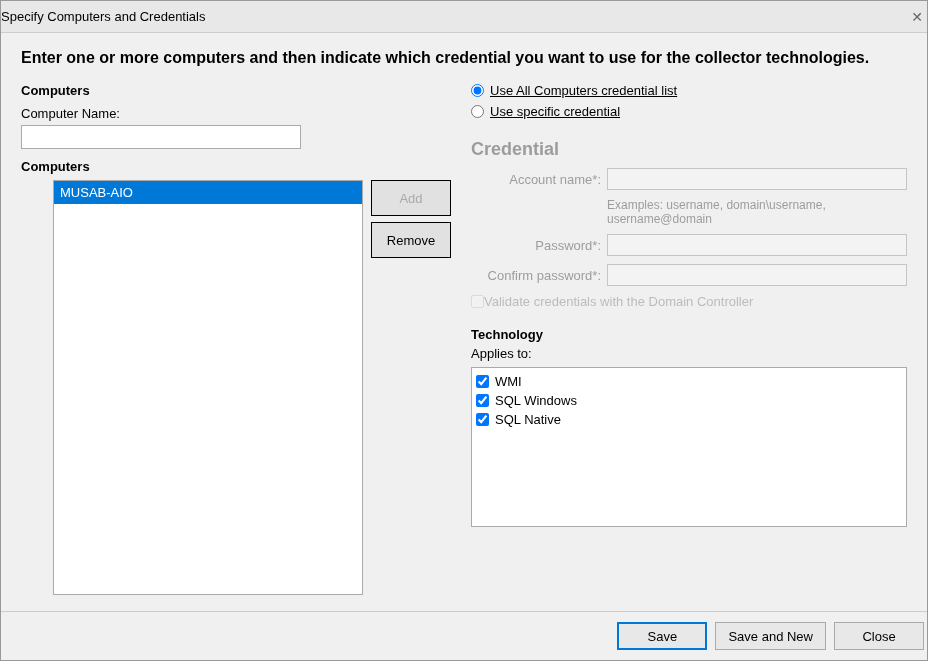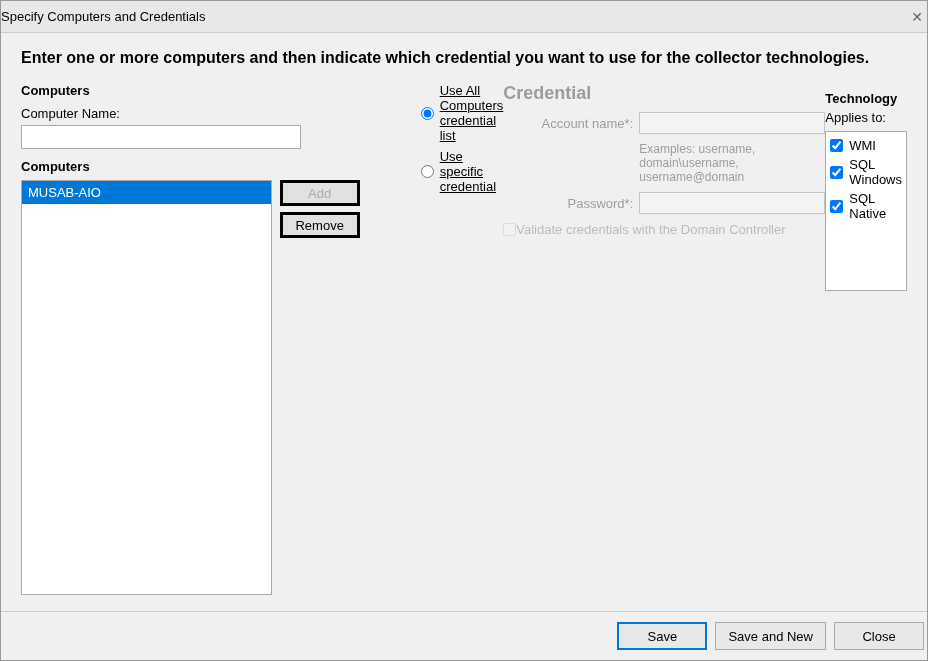--- a/index.html
+++ b/index.html
@@ -67,21 +67,21 @@
       gap: 20px;
     }
     .left-panel {
       width: 430px;
       display: flex;
       flex-direction: column;
     }
     .right-panel {
       flex: 1;
       display: flex;
-      margin-left: 41px;
+      flex-direction: column;
     }
     .section-title {
       font-size: 13px;
       font-weight: bold;
       margin-bottom: 8px;
       color: #000;
     }
     .label {
       font-size: 13px;
       color: #000;
@@ -99,20 +99,21 @@
     .computers-label {
       font-size: 13px;
       font-weight: bold;
       margin-bottom: 6px;
       color: #000;
     }
     .computers-area {
       display: flex;
       gap: 8px;
       flex: 1;
+      margin-left: 32px;
     }
     .computers-list {
       flex: 1;
       border: 1px solid #aaa;
       background: #fff;
       min-height: 360px;
       overflow-y: auto;
     }
     .list-item {
       padding: 4px 6px;
@@ -121,23 +122,23 @@
       color: #fff;
       background: #0078d7;
     }
     .list-buttons {
       display: flex;
       flex-direction: column;
       gap: 6px;
     }
     .btn {
       width: 80px;
-      height: 26px;
+      height: 36px;
       background: #e1e1e1;
-      border: 3px solid #000000;
+      border: 1px solid #000000;
       font-size: 13px;
       cursor: pointer;
       display: flex;
       align-items: center;
       justify-content: center;
     }
     .btn:disabled {
       color: #aaa;
       cursor: default;
     }
@@ -309,20 +310,24 @@
 
         <div class="credential-box">
           <div class="credential-title">Credential</div>
           <div class="cred-row">
             <span class="cred-label">Account name*:</span>
             <input type="text" class="cred-input" disabled="" style="">
           </div>
           <div class="examples-text">Examples:  username, domain\username, username@domain</div>
           <div class="cred-row">
             <span class="cred-label">Password*:</span>
+            <input type="password" class="cred-input" disabled="" style="">
+          </div>
+          <div class="cred-row">
+            <span class="cred-label">Confirm password*:</span>
             <input type="password" class="cred-input" disabled="" style="">
           </div>
           <div class="validate-row">
             <input type="checkbox" disabled="" style="">
             <span class="validate-label">Validate credentials with the Domain Controller</span>
           </div>
         </div>
 
         <div class="technology-box">
           <div class="tech-title">Technology</div>

